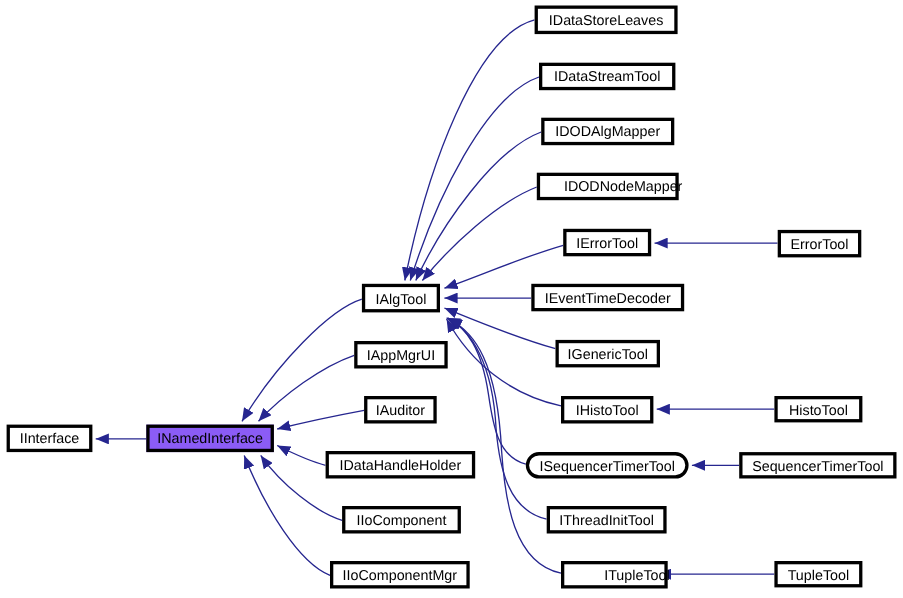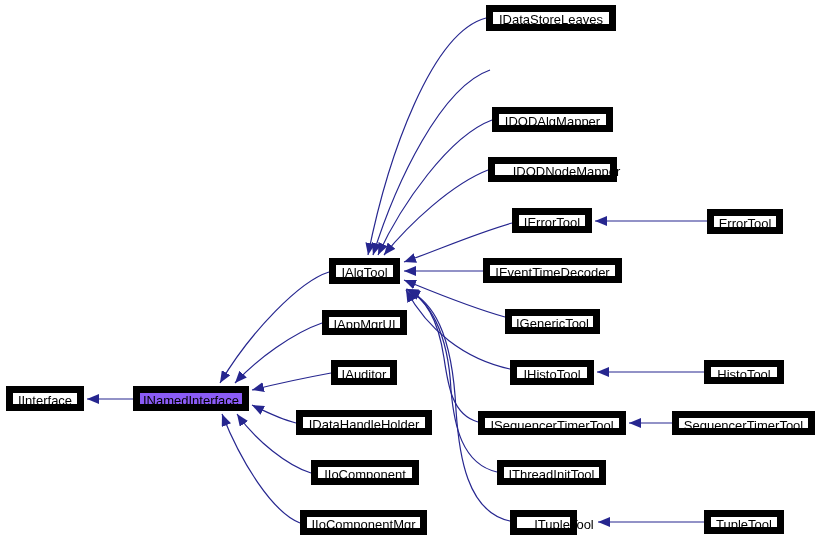--- a/index.html
+++ b/index.html
@@ -20,22 +20,23 @@
     left: 0;
     top: 0;
     width: 821px;
     height: 544px;
     pointer-events: none;
   }
   .node {
     position: absolute;
     box-sizing: border-box;
     background: #ffffff;
-    border: 7px solid #a3a3a3;
+    border: 3px solid #a3a3a3;
     display: flex;
+    align-items: center;
     justify-content: center;
     font-size: 13px;
     color: #000000;
     white-space: nowrap;
     cursor: pointer;
     z-index: 2;
   }
   .node.highlighted {
     background: #bfbfbf;
   }
@@ -95,45 +96,48 @@
     </div>
     <div class="node" style="left: 311px; top: 460px; width: 108px; height: 25px; border-color: rgb(0, 0, 0);">
       <span>IIoComponent</span>
     </div>
     <div class="node" style="left: 300px; top: 510px; width: 127px; height: 25px; border-color: rgb(0, 0, 0);">
       <span>IIoComponentMgr</span>
     </div>
     <div class="node" style="left: 486px; top: 5px; width: 130px; height: 26px; border-color: rgb(0, 0, 0);">
       <span>IDataStoreLeaves</span>
     </div>
+    <div class="node" style="left: 490px; top: 57px; width: 124px; height: 25px; border-color: rgb(0, 0, 0);">
+      <span>IDataStreamTool</span>
+    </div>
     <div class="node" style="left: 492px; top: 107px; width: 121px; height: 25px; border-color: rgb(0, 0, 0);">
       <span>IDODAlgMapper</span>
     </div>
     <div class="node" style="left: 488px; top: 157px; width: 129px; height: 25px; border-color: rgb(0, 0, 0); padding-left: 28px;">
       <span>IDODNodeMapper</span>
     </div>
     <div class="node" style="left: 512px; top: 208px; width: 80px; height: 25px; border-color: rgb(0, 0, 0);">
       <span>IErrorTool</span>
     </div>
     <div class="node" style="left: 483px; top: 258px; width: 139px; height: 25px; border-color: rgb(0, 0, 0);">
       <span>IEventTimeDecoder</span>
     </div>
     <div class="node" style="left: 505px; top: 309px; width: 95px; height: 25px; border-color: rgb(0, 0, 0);">
       <span>IGenericTool</span>
     </div>
     <div class="node" style="left: 510px; top: 360px; width: 84px; height: 25px; border-color: rgb(0, 0, 0);">
       <span>IHistoTool</span>
     </div>
-    <div class="node" style="left: 478px; top: 411px; width: 148px; height: 24px; border-color: rgb(0, 0, 0);">
+    <div class="node" style="left: 478px; top: 411px; width: 148px; height: 24px; border-color: rgb(0, 0, 0); border-radius: 12px;">
       <span>ISequencerTimerTool</span>
     </div>
     <div class="node" style="left: 497px; top: 460px; width: 109px; height: 25px; border-color: rgb(0, 0, 0);">
       <span>IThreadInitTool</span>
     </div>
-    <div class="node" style="left: 510px; top: 510px; width: 67px; height: 25px; border-color: rgb(0, 0, 0); padding-left: 41px;">
+    <div class="node" style="left: 510px; top: 510px; width: 97px; height: 25px; border-color: rgb(0, 0, 0); padding-left: 41px;">
       <span>ITupleTool</span>
     </div>
     <div class="node" style="left: 707px; top: 209px; width: 76px; height: 25px; border-color: rgb(0, 0, 0);">
       <span>ErrorTool</span>
     </div>
     <div class="node" style="left: 704px; top: 360px; width: 80px; height: 24px; border-color: rgb(0, 0, 0);">
       <span>HistoTool</span>
     </div>
     <div class="node" style="left: 672px; top: 411px; width: 143px; height: 24px; border-color: rgb(0, 0, 0);">
       <span>SequencerTimerTool</span>

